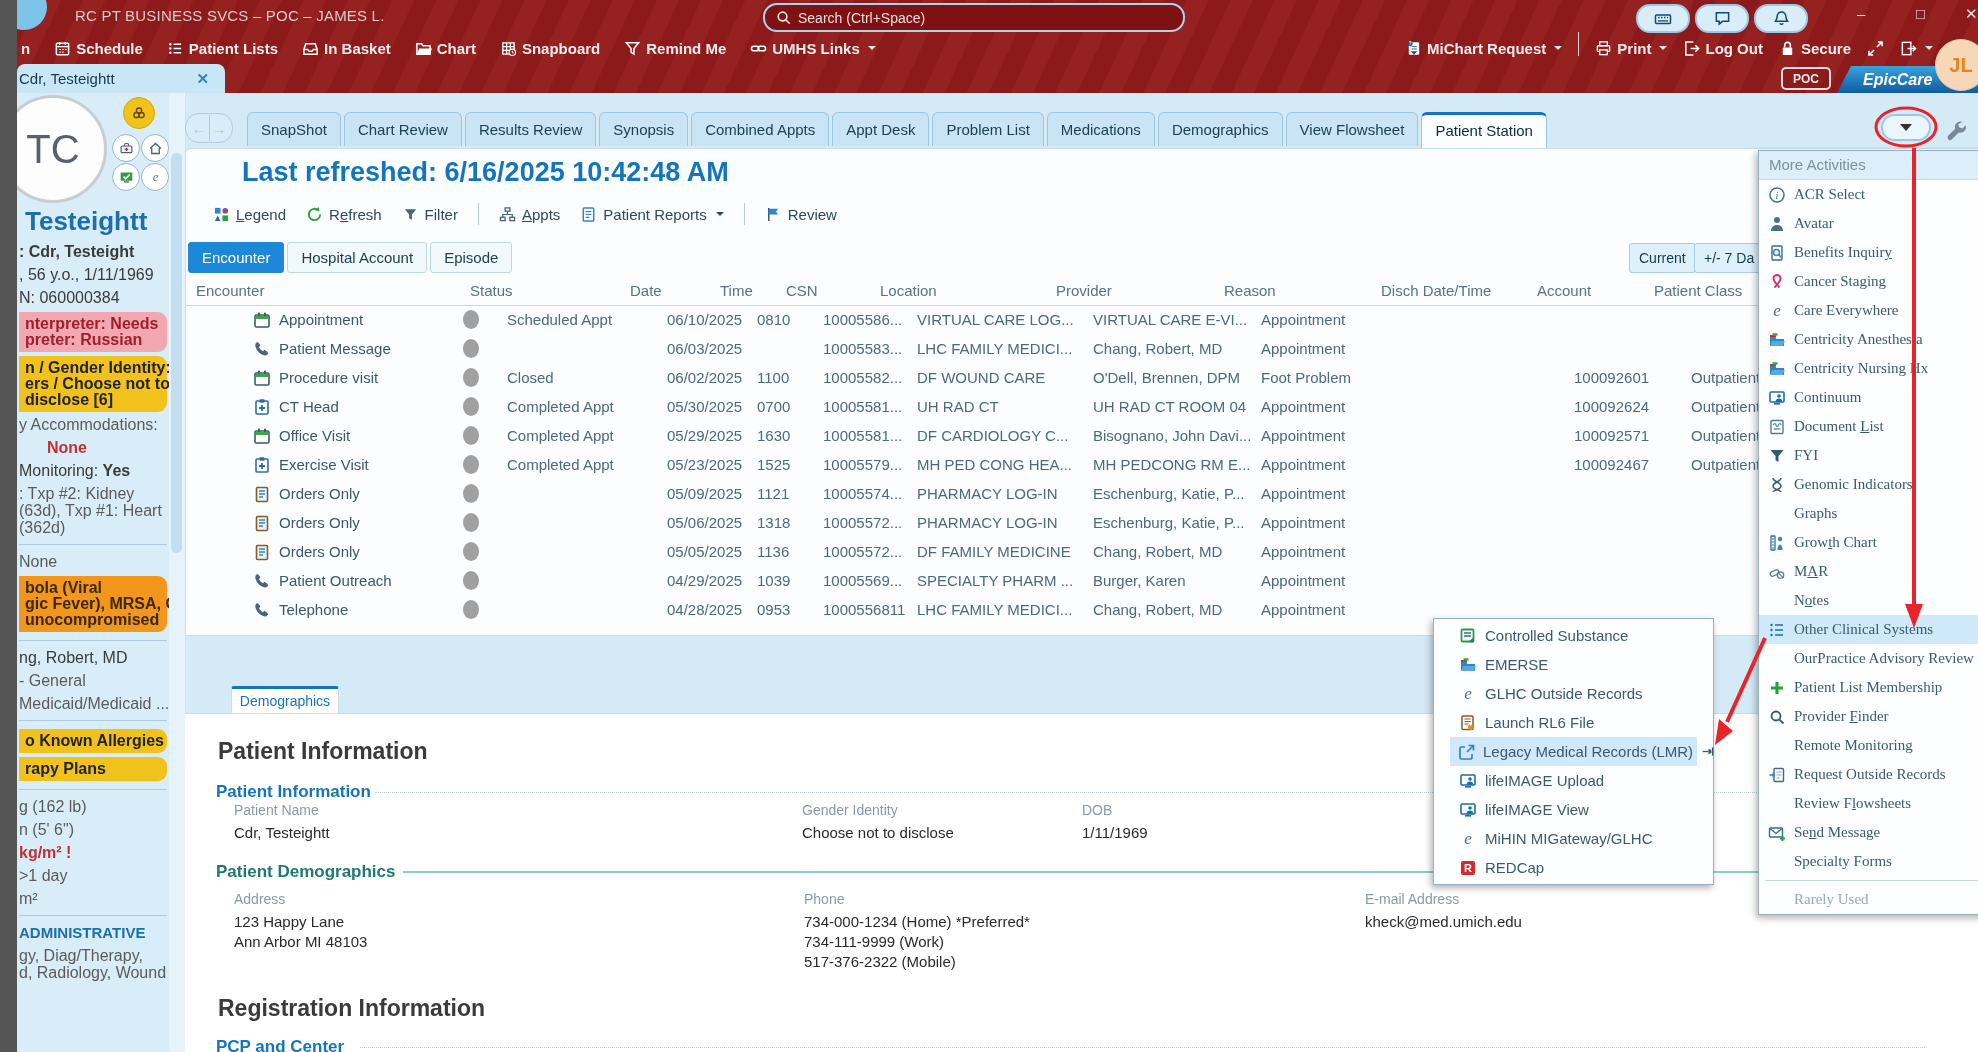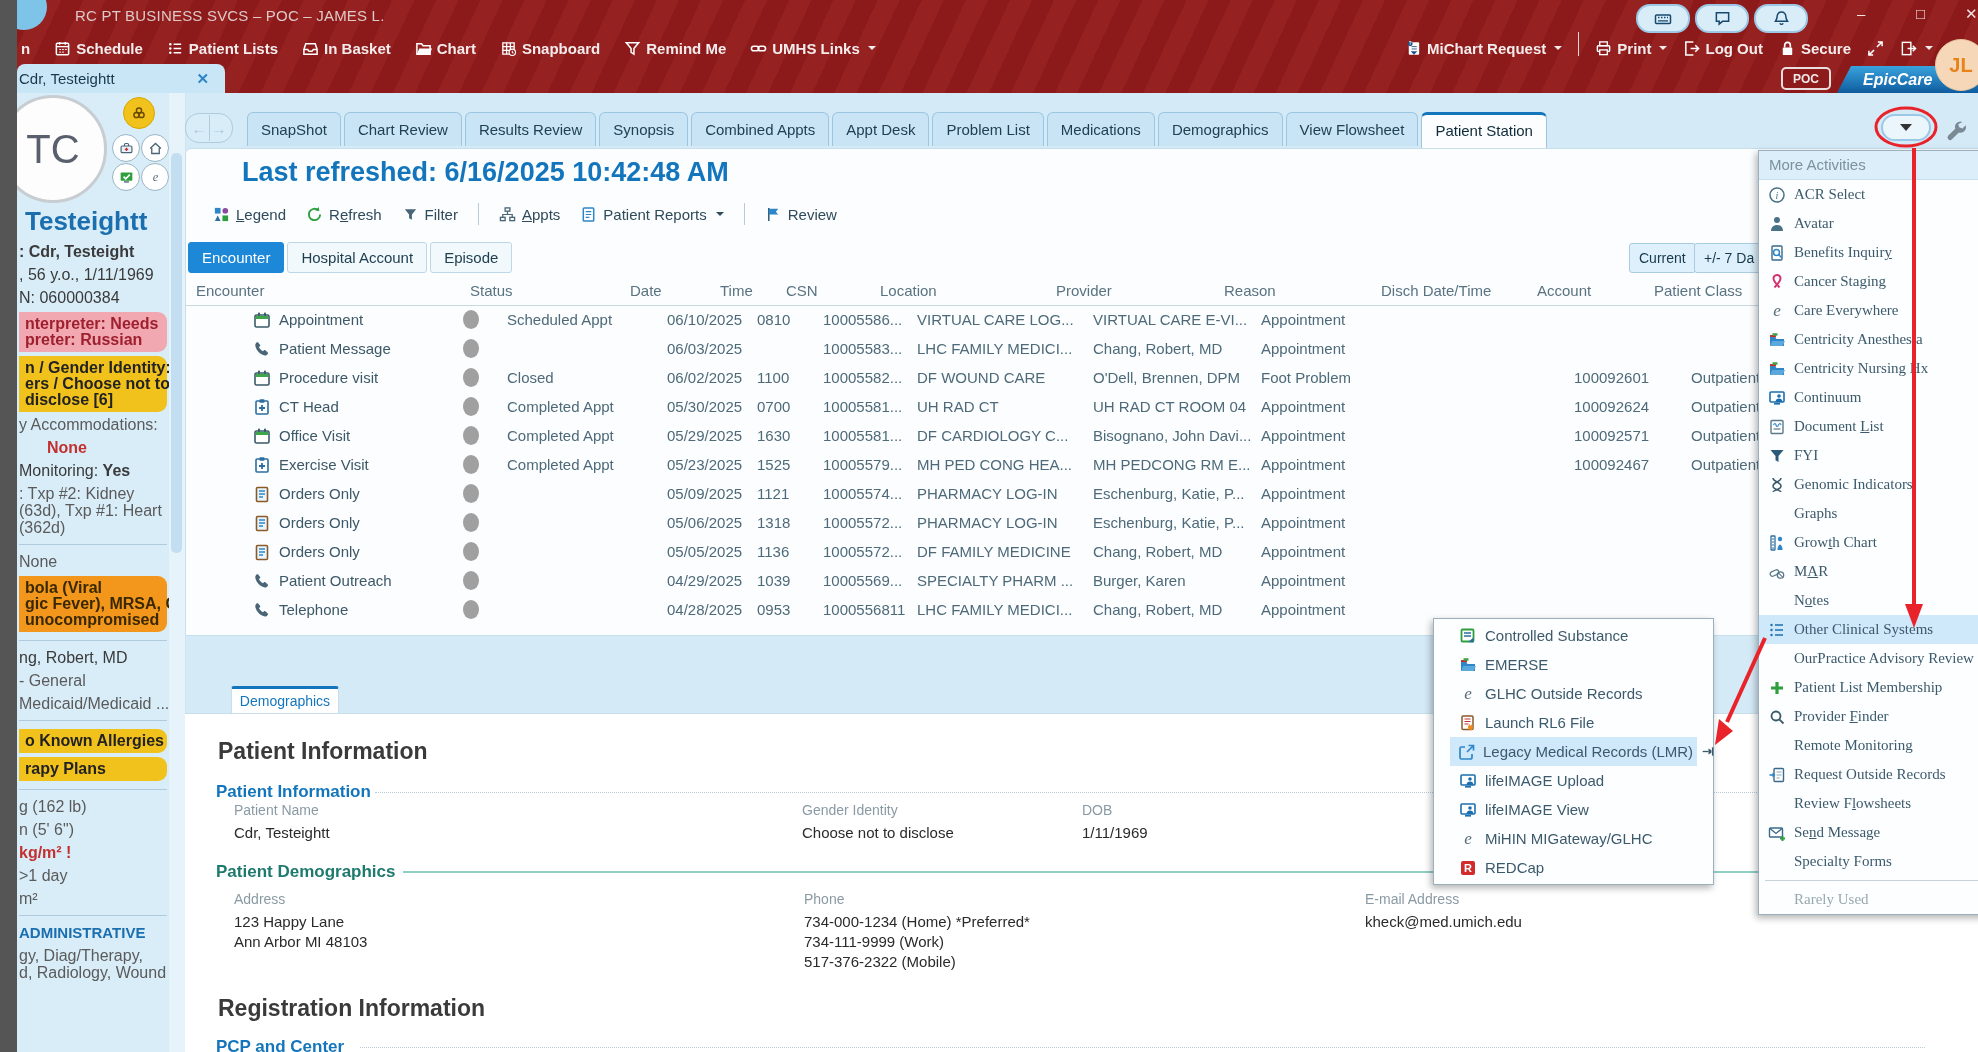--- a/index.html
+++ b/index.html
@@ -130,20 +130,29 @@
   .anno{position:absolute;left:0;top:0;width:1978px;height:1052px;z-index:100;pointer-events:none;}
 </style>
 </head>
 <body>
 
 <div id="app">
 
   <div class="redhead">
     <div class="tb-circle"></div>
     <div class="tb-title">RC PT BUSINESS SVCS – POC – JAMES L.</div>
+    <div class="searchbox">
+      <span class="icon16">
+          <svg viewBox="0 0 18 18">
+            <circle cx="8" cy="8" r="4.6" fill="none" stroke="#F0E0E0" stroke-width="1.8"></circle>
+            <path d="M11.4 11.4L15.6 15.6" stroke="#F0E0E0" stroke-width="1.8"></path>
+          </svg>
+        </span>
+      <span>Search (Ctrl+Space)</span>
+    </div>
     <div class="pill" style="left:1619px">
         <svg width="18" height="18" viewBox="0 0 18 18">
           <rect x="1.5" y="5" width="15" height="8.5" rx="1" fill="none" stroke="#16496E" stroke-width="1.5"></rect>
           <path d="M4 7.5h1.5M7 7.5h1.5M10 7.5h1.5M13 7.5h1M4 10.8h10" stroke="#16496E" stroke-width="1.3"></path>
         </svg>
       </div>
     <div class="pill" style="left:1678px">
         <svg width="17" height="17" viewBox="0 0 18 18">
           <path d="M2.5 3h13v9H9l-3.5 3v-3h-3z" fill="none" stroke="#16496E" stroke-width="1.6"></path>
         </svg>

